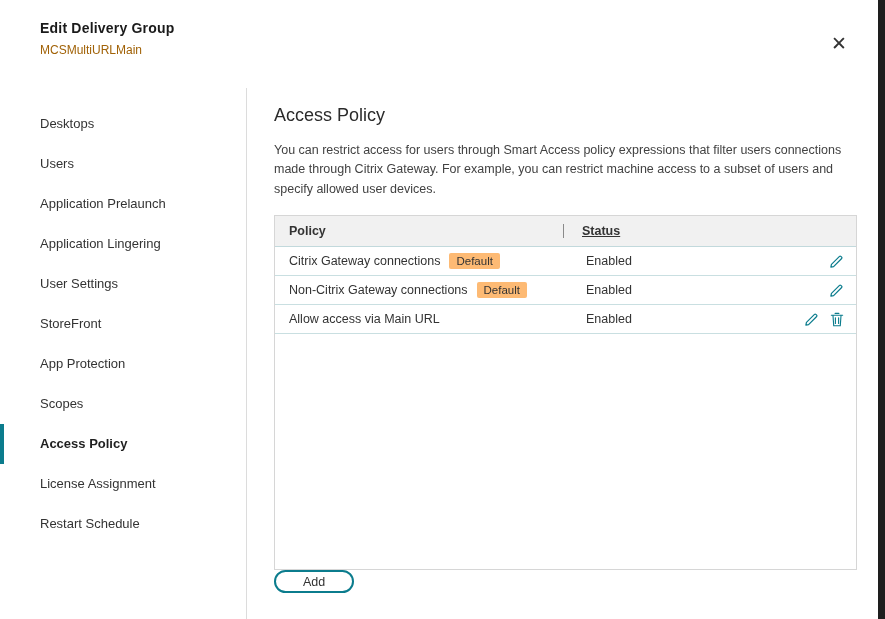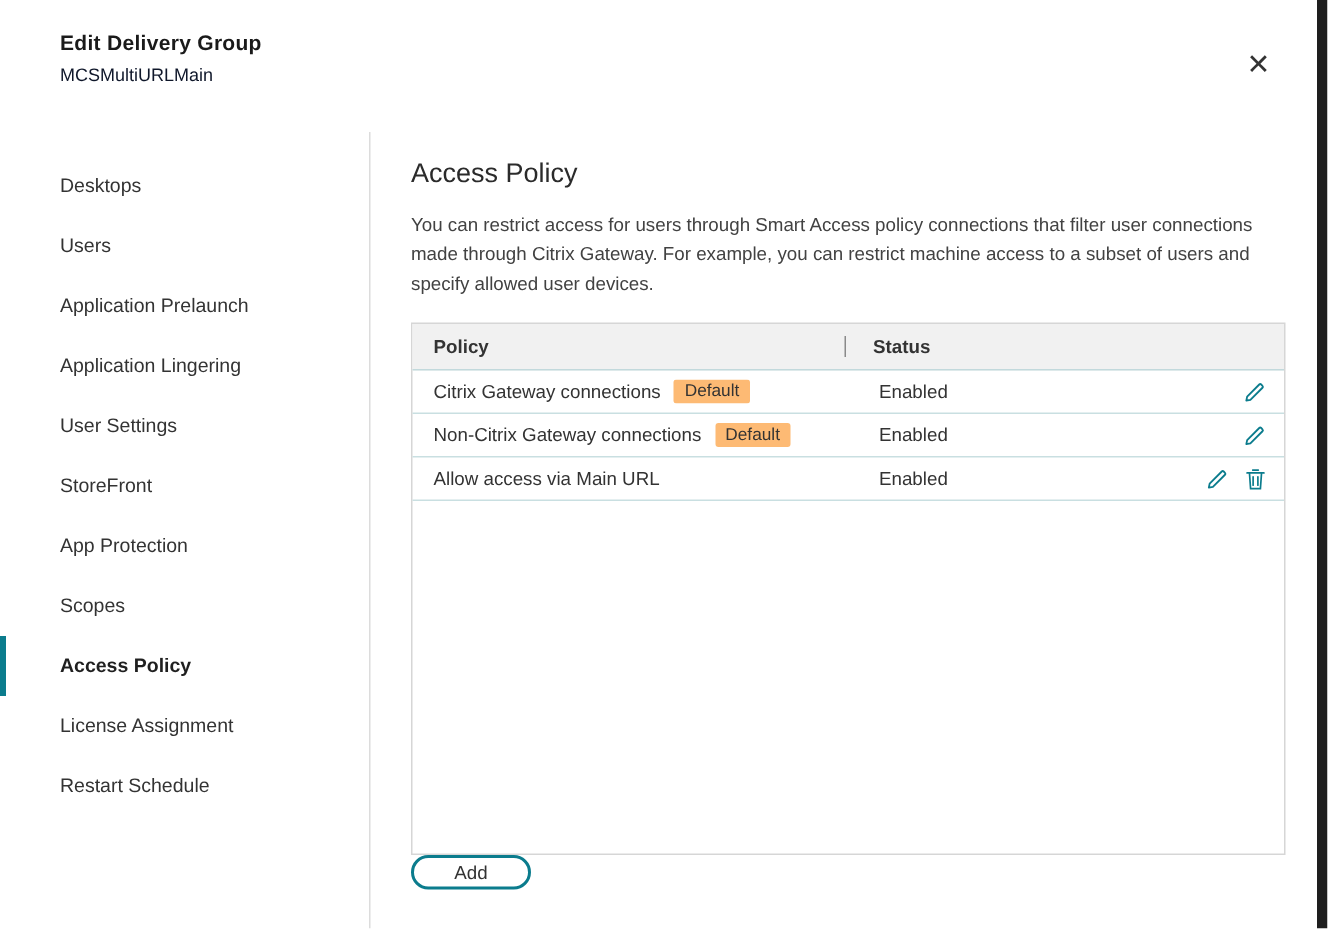--- a/index.html
+++ b/index.html
@@ -11,21 +11,21 @@
     position: relative;
     overflow: hidden;
   }
   .window-edge {
     position: absolute; top: 0; right: 0; width: 7px; height: 100%;
     background: #1e1e1e; z-index: 5;
   }
   
   .dialog-header { height: 88px; position: relative; padding: 20px 0 0 40px; }
   .dialog-title { font-size: 14px; font-weight: bold; color: #1a1a1a; letter-spacing: .2px; }
-  .dialog-subtitle { font-size: 12px; color: #0f172a; margin-top: 7px; }
+  .dialog-subtitle { font-size: 12px; color: #a16207; margin-top: 7px; }
   .close-btn {
     position: absolute; top: 30px; right: 34px;
     background: none; border: none; font-size: 19px; line-height: 1;
     color: #333; cursor: pointer; padding: 4px;
   }
   
   .dialog-body { display: flex; height: 531px; }
   .sidebar {
     width: 247px; flex: 0 0 247px;
     border-right: 1px solid #dcdcdc;
@@ -57,21 +57,21 @@
   }
   .thead {
     display: flex; align-items: center;
     height: 31px; flex: 0 0 31px;
     background: #f1f1f1;
     border-bottom: 1px solid #c2d9dc;
     font-size: 12.5px; font-weight: bold; color: #333;
   }
   .th-policy { width: 288px; padding-left: 14px; }
   .col-divider { width: 1px; height: 14px; background: #8a8a8a; }
-  .th-status { padding-left: 18px; }
+  .th-status { padding-left: 18px; text-decoration: underline; }
   .trow {
     display: flex; align-items: center;
     height: 29px; flex: 0 0 29px;
     border-bottom: 1px solid #c9dfe1;
     font-size: 12.5px; color: #333;
   }
   .cell-policy {
     width: 292px; padding-left: 14px;
     display: flex; align-items: center; gap: 9px;
     white-space: nowrap; overflow: hidden;
@@ -119,21 +119,21 @@
     <div class="side-item">StoreFront</div>
     <div class="side-item">App Protection</div>
     <div class="side-item">Scopes</div>
     <div class="side-item selected">Access Policy</div>
     <div class="side-item">License Assignment</div>
     <div class="side-item">Restart Schedule</div>
   </nav>
 
   <main class="content">
     <h2 class="page-title">Access Policy</h2>
-    <p class="description">You can restrict access for users through Smart Access policy connections that filter user connections made through Citrix Gateway. For example, you can restrict machine access to a subset of users and specify allowed user devices.</p>
+    <p class="description">You can restrict access for users through Smart Access policy expressions that filter users connections made through Citrix Gateway. For example, you can restrict machine access to a subset of users and specify allowed user devices.</p>
 
     <div class="policy-table">
       <div class="thead">
         <div class="th-policy">Policy</div>
         <span class="col-divider"></span>
         <div class="th-status">Status</div>
       </div>
 
       <div class="trow">
         <div class="cell-policy">

